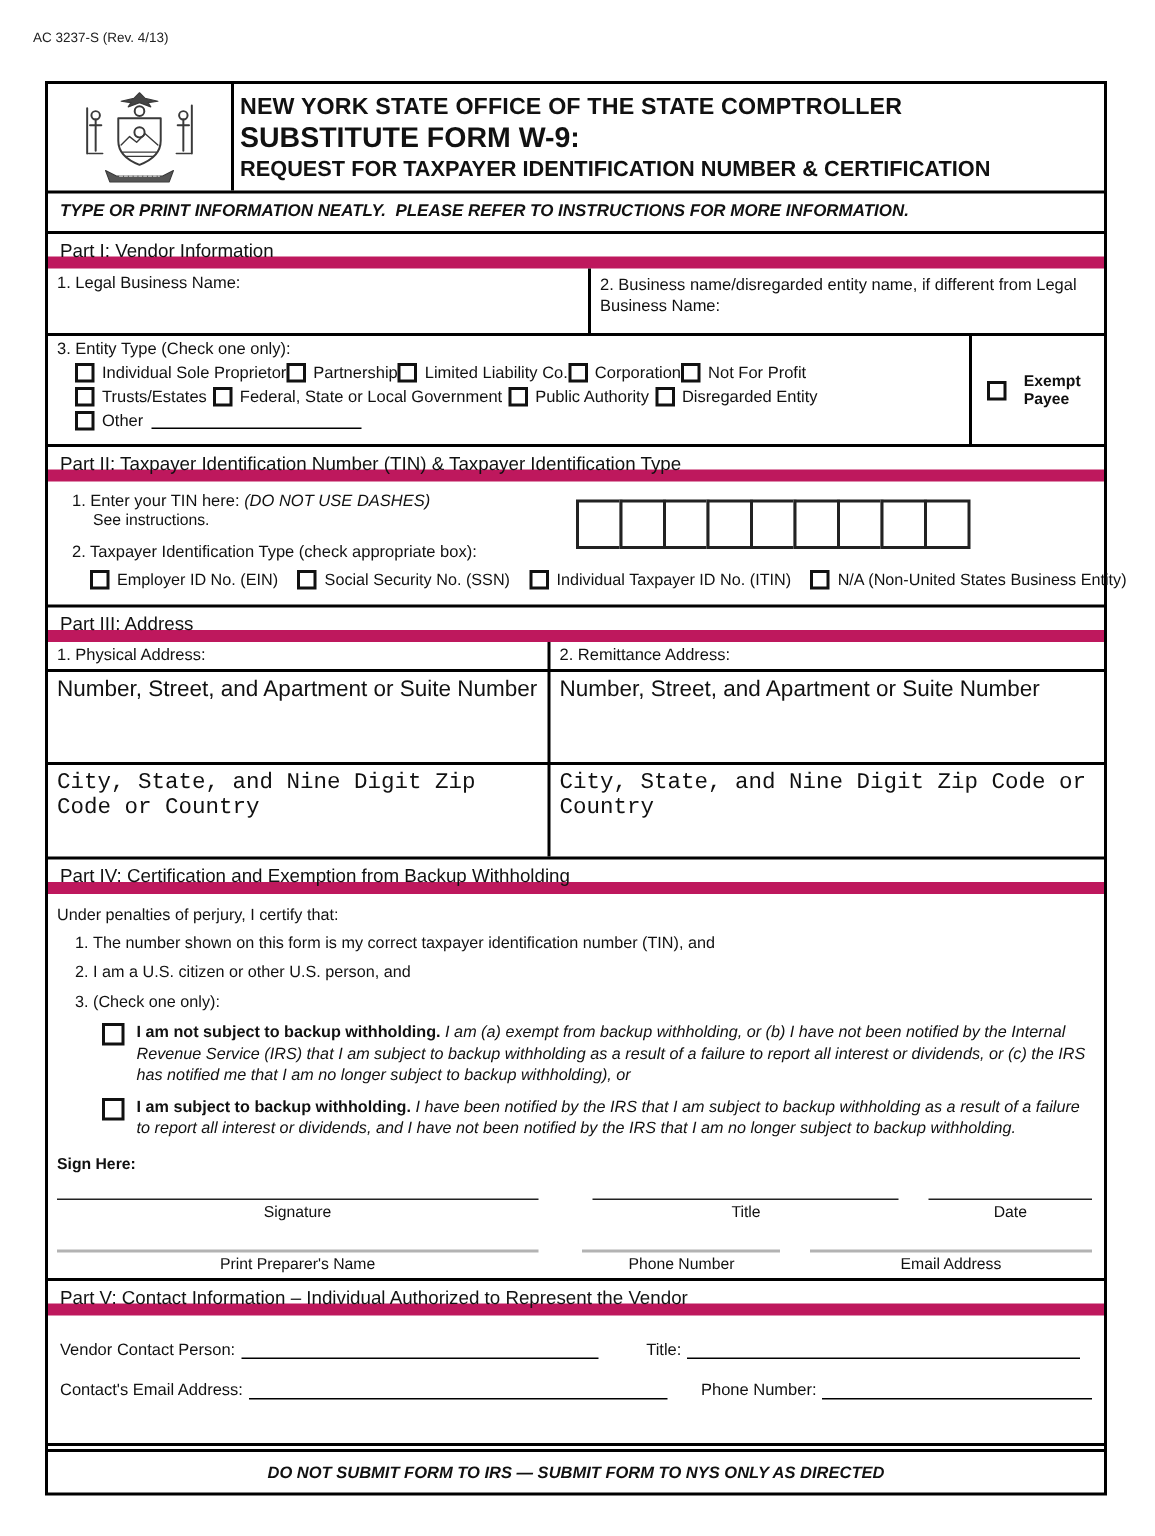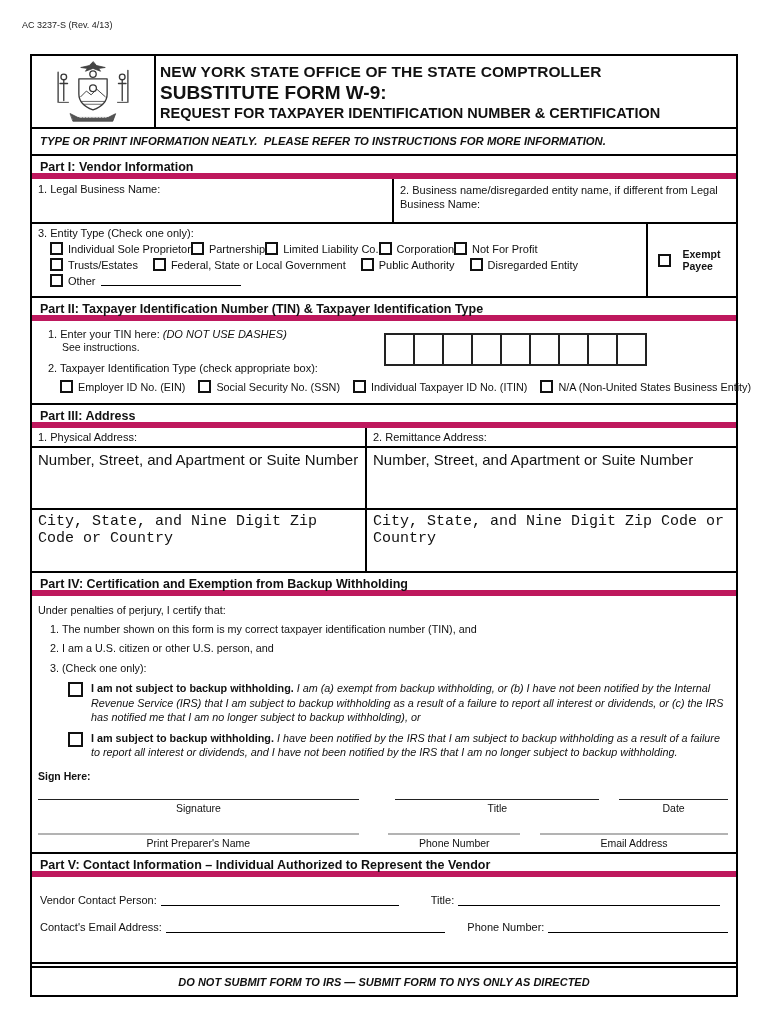--- a/index.html
+++ b/index.html
@@ -13,34 +13,34 @@
   .header-row { display:flex; height:73px; border-bottom:2px solid #000; }
   .logo-cell { width:124px; border-right:2px solid #000; display:flex; align-items:center; justify-content:center; }
   .title-cell { flex:1; display:flex; flex-direction:column; align-items:flex-start; justify-content:center; text-align:center; padding:2px 4px; }
   .title-agency { font-size:15.5px; font-weight:bold; letter-spacing:.1px; }
   .title-main { font-size:19px; font-weight:bold; margin-top:1px; }
   .title-sub { font-size:14.5px; font-weight:bold; margin-top:1px; }
 
   .instruction { height:27px; border-bottom:2px solid #000; padding:6px 8px 0 8px;
                  font-size:11.3px; font-weight:bold; font-style:italic; white-space:pre-wrap; }
 
-  .part-bar { height:23px; border-bottom:6px solid #be185d; padding:4px 8px 0 8px;
-              font-size:12.5px; font-weight:bold; }
+  .part-bar { height:23px; border-bottom:8px solid #be185d; padding:4px 8px 0 8px;
+              font-size:12.5px; font-weight:normal; }
 
   
   .p1row { display:flex; height:45px; border-bottom:2px solid #000; font-size:11px; }
   .p1row .c1 { width:362px; border-right:2px solid #000; padding:4px 6px; }
   .p1row .c2 { flex:1; padding:4px 6px; line-height:1.3; }
   .entity-row { display:flex; height:74px; border-bottom:2px solid #000; font-size:11px; }
   .entity-main { flex:1; border-right:2px solid #000; padding:3px 0 0 6px; }
   .exempt-cell { width:88px; display:flex; align-items:center; justify-content:center; gap:12px; }
   .exempt-label { font-weight:bold; font-size:10.5px; width:44px; line-height:1.15; }
   .cb-rows { padding-left:12px; }
   .cb-row { display:flex; align-items:center; gap:0; margin-top:3px; }
-  .cb-row2 { gap:15px; }
+  .cb-row2 { gap:4px; }
   .cb-item { display:inline-flex; align-items:center; gap:5px; white-space:nowrap; }
   .cb { width:13px; height:13px; border:2px solid #111; background:#fff; flex:none; }
   .other-line { display:inline-block; width:140px; height:11px; border-bottom:1.5px solid #000; }
 
   
   .tin-area { height:84px; border-bottom:2px solid #000; position:relative; padding:7px 6px 0 16px; font-size:11px; }
   .tin-note { font-size:10.5px; padding-left:14px; margin-top:1px; }
   .tin-boxes { position:absolute; left:352px; top:12px; display:flex; }
   .tin-box { width:31px; height:33px; border:2px solid #222; background:#fff; margin-left:-2px; }
   .tin-box:first-child { margin-left:0; }

